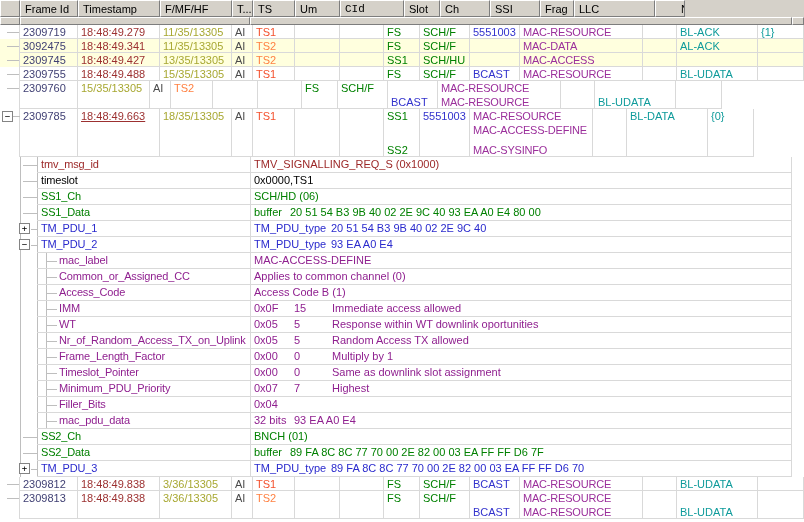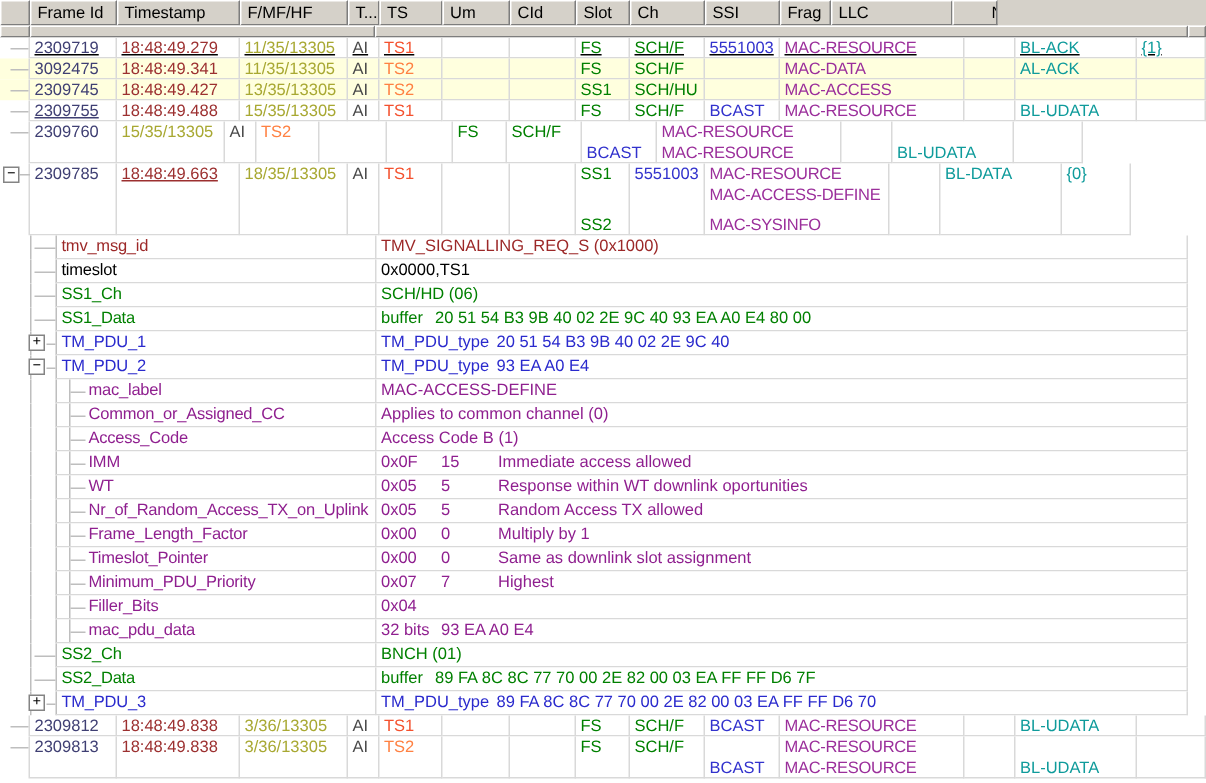--- a/index.html
+++ b/index.html
@@ -74,36 +74,36 @@
 
 <div id="screen">
   <div id="header-row">
       <div class="hcell" style="width: 20px;"></div>
       <div class="hcell" style="width: 58px;">Frame Id</div>
       <div class="hcell" style="width: 82px;">Timestamp</div>
       <div class="hcell" style="width: 72px;">F/MF/HF</div>
       <div class="hcell" style="width: 21px;">T...</div>
       <div class="hcell" style="width: 42px;">TS</div>
       <div class="hcell" style="width: 45px;">Um</div>
-      <div class="hcell" style="width: 44px;">CId</div>
+      <div class="hcell" style="width: 64px; font-family: Liberation Mono, monospace;">CId</div>
       <div class="hcell" style="width: 36px;">Slot</div>
       <div class="hcell" style="width: 50px;">Ch</div>
       <div class="hcell" style="width: 50px;">SSI</div>
       <div class="hcell" style="width: 34px;">Frag</div>
       <div class="hcell" style="width: 81px;">LLC</div>
       <div class="hcell" style="width: 30px; padding-left: 25px;">N_RS</div>
     </div>
   <div id="subheader-row">
     <div class="shcell" style="width:20px"></div>
     <div class="shcell" style="width:230px"></div>
     <div class="shcell" style="width:542px"></div>
     <div class="shcell" style="width:12px"></div>
   </div>
   <div id="body">
-      <div class="frow" style="height: 14px; text-decoration: underline;">
+      <div class="frow" style="height: 14px;">
         <div class="gutter" style="width: 20px;">
           <span class="gdash" style="left: 7px; width: 12px;"></span>
         </div>
         <div class="fcell col-frame_id" style="width: 58px;">
           <div class="ln">2309719</div>
         </div>
         <div class="fcell col-timestamp" style="width: 82px;">
           <div class="ln">18:48:49.279</div>
         </div>
         <div class="fcell col-f_mf_hf" style="width: 72px;">
@@ -234,21 +234,21 @@
           <div class="ln"></div>
         </div>
         <div class="fcell col-n_rs" style="width: 46px;">
           <div class="ln"></div>
         </div>
       </div>
       <div class="frow" style="height: 14px;">
         <div class="gutter" style="width: 20px;">
           <span class="gdash" style="left: 7px; width: 12px;"></span>
         </div>
-        <div class="fcell col-frame_id" style="width: 58px; text-decoration: underline;">
+        <div class="fcell col-frame_id" style="width: 58px;">
           <div class="ln">2309755</div>
         </div>
         <div class="fcell col-timestamp" style="width: 82px;">
           <div class="ln">18:48:49.488</div>
         </div>
         <div class="fcell col-f_mf_hf" style="width: 72px;">
           <div class="ln">15/35/13305</div>
         </div>
         <div class="fcell col-t" style="width: 21px;">
           <div class="ln">AI</div>

